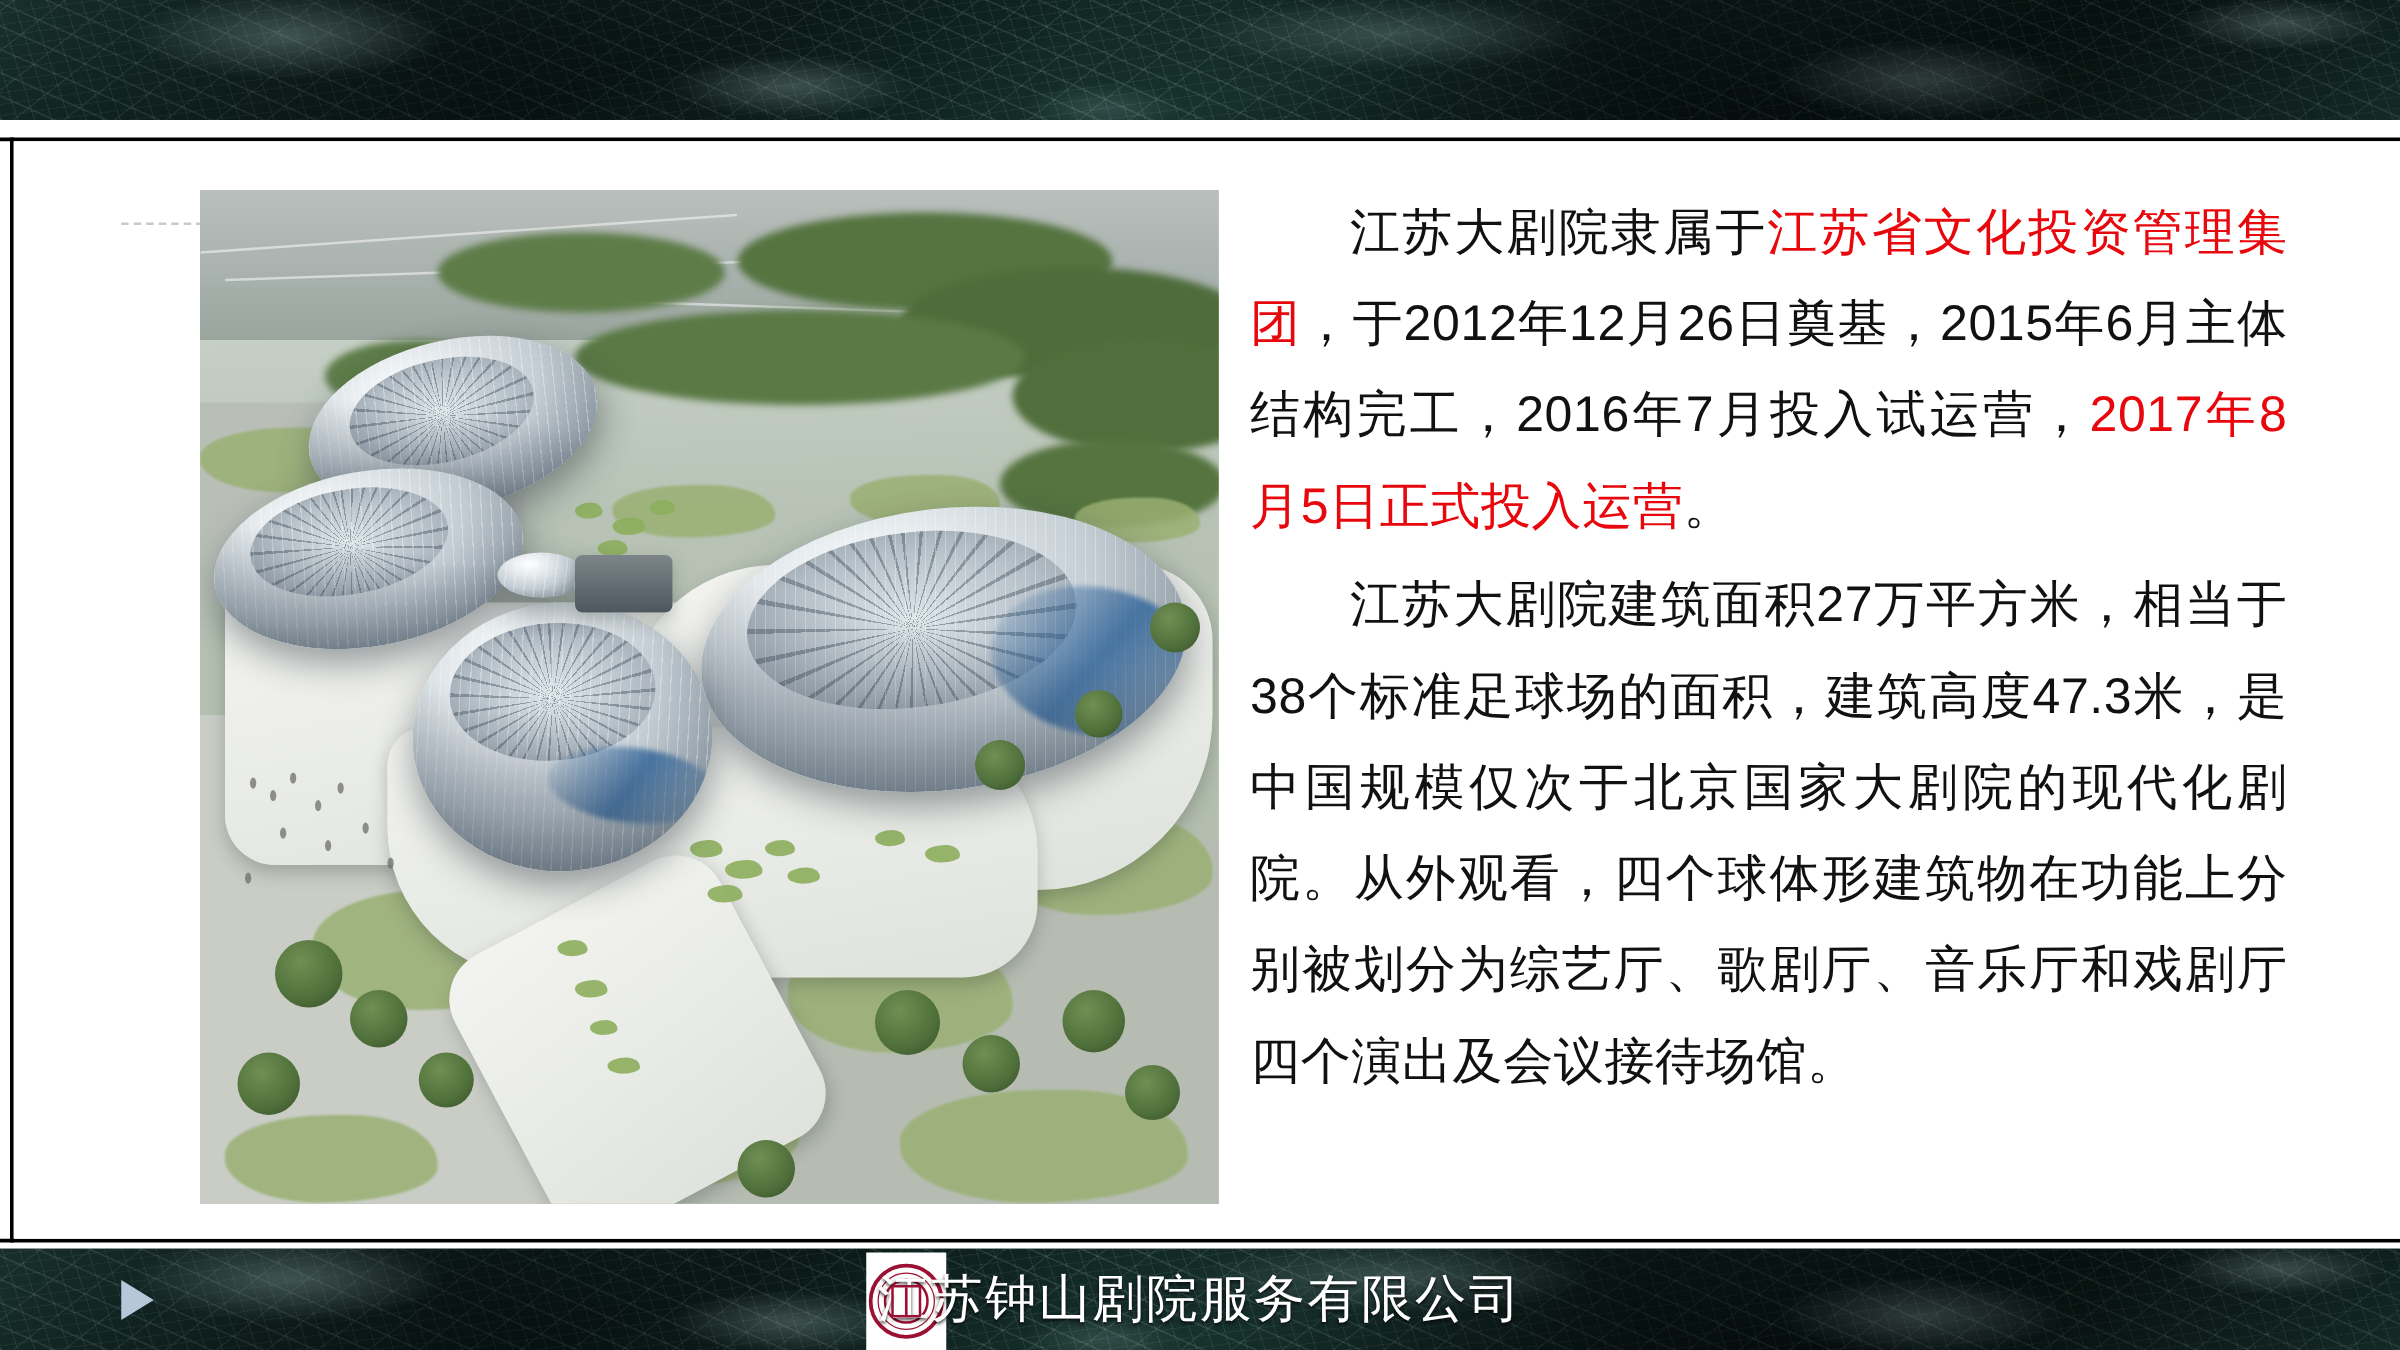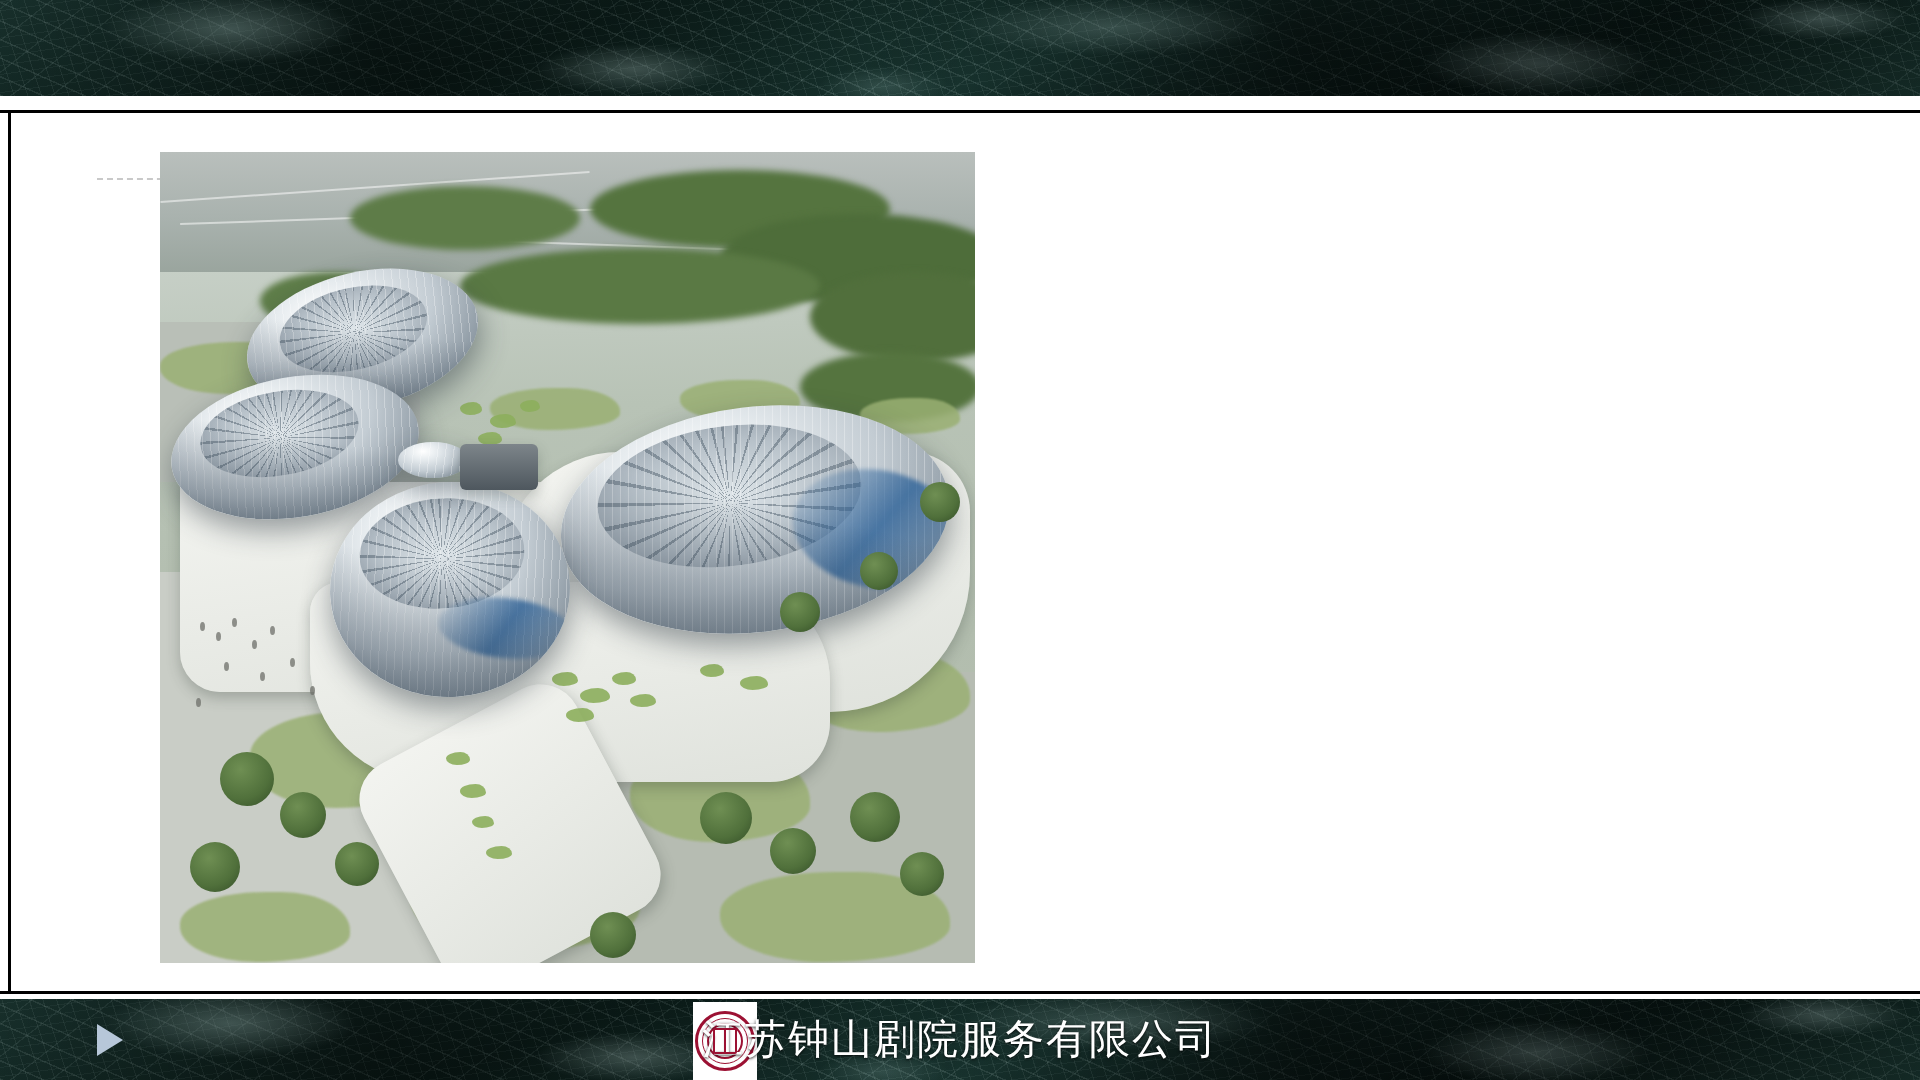--- a/index.html
+++ b/index.html
@@ -277,20 +277,26 @@
       <div class="crowd" style="left:110px;top:474px;width:5px;height:9px;"></div>
       <div class="crowd" style="left:64px;top:510px;width:5px;height:9px;"></div>
       <div class="crowd" style="left:100px;top:520px;width:5px;height:9px;"></div>
       <div class="crowd" style="left:130px;top:506px;width:5px;height:9px;"></div>
       <div class="crowd" style="left:150px;top:534px;width:5px;height:9px;"></div>
       <div class="crowd" style="left:36px;top:546px;width:5px;height:9px;"></div>
     </div>
   </div>
 
   <div class="text-col">
+    <p class="para">
+      <span>江苏大剧院隶属于</span><span class="hl">江苏省文化投资管理集团</span><span>，于2012年12月26日奠基，2015年6月主体结构完工，2016年7月投入试运营，</span><span class="hl">2017年8月5日正式投入运营</span><span>。</span>
+    </p>
+    <p class="para">
+      <span>江苏大剧院建筑面积27万平方米，相当于38个标准足球场的面积，建筑高度47.3米，是中国规模仅次于北京国家大剧院的现代化剧院。从外观看，四个球体形建筑物在功能上分别被划分为综艺厅、歌剧厅、音乐厅和戏剧厅四个演出及会议接待场馆。</span>
+    </p>
   </div>
 
   <div class="marble footer-marble"></div>
 
   <div class="play-tri"></div>
 
   <div class="logo-box">
     <div class="logo-ring">
       <div class="logo-mark"></div>
     </div>

